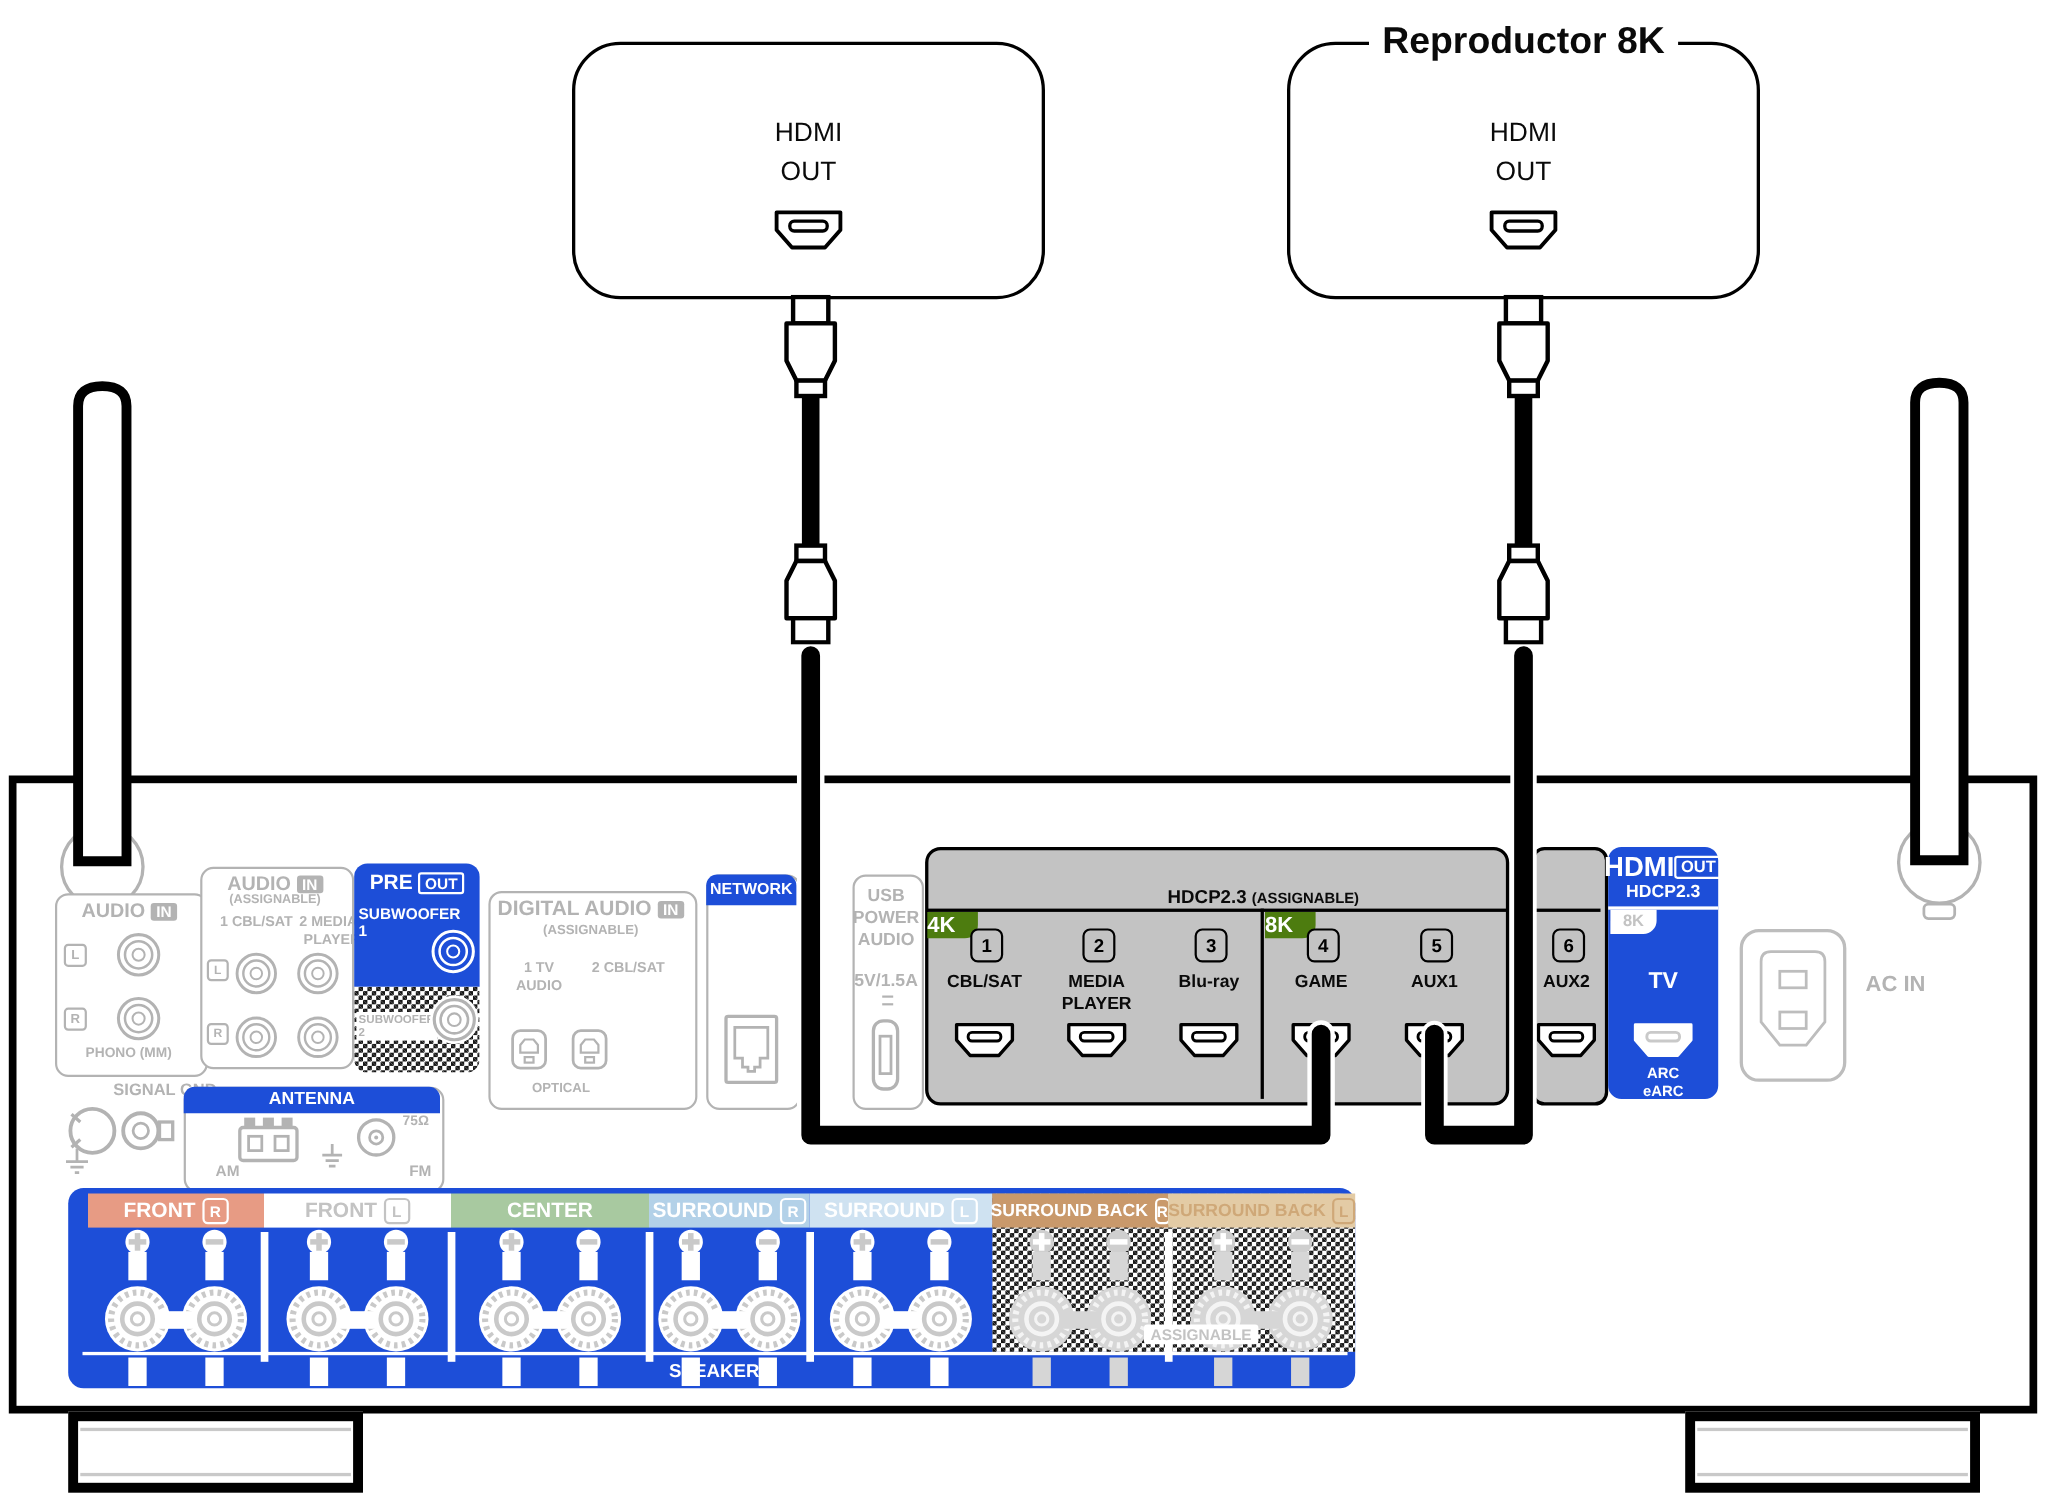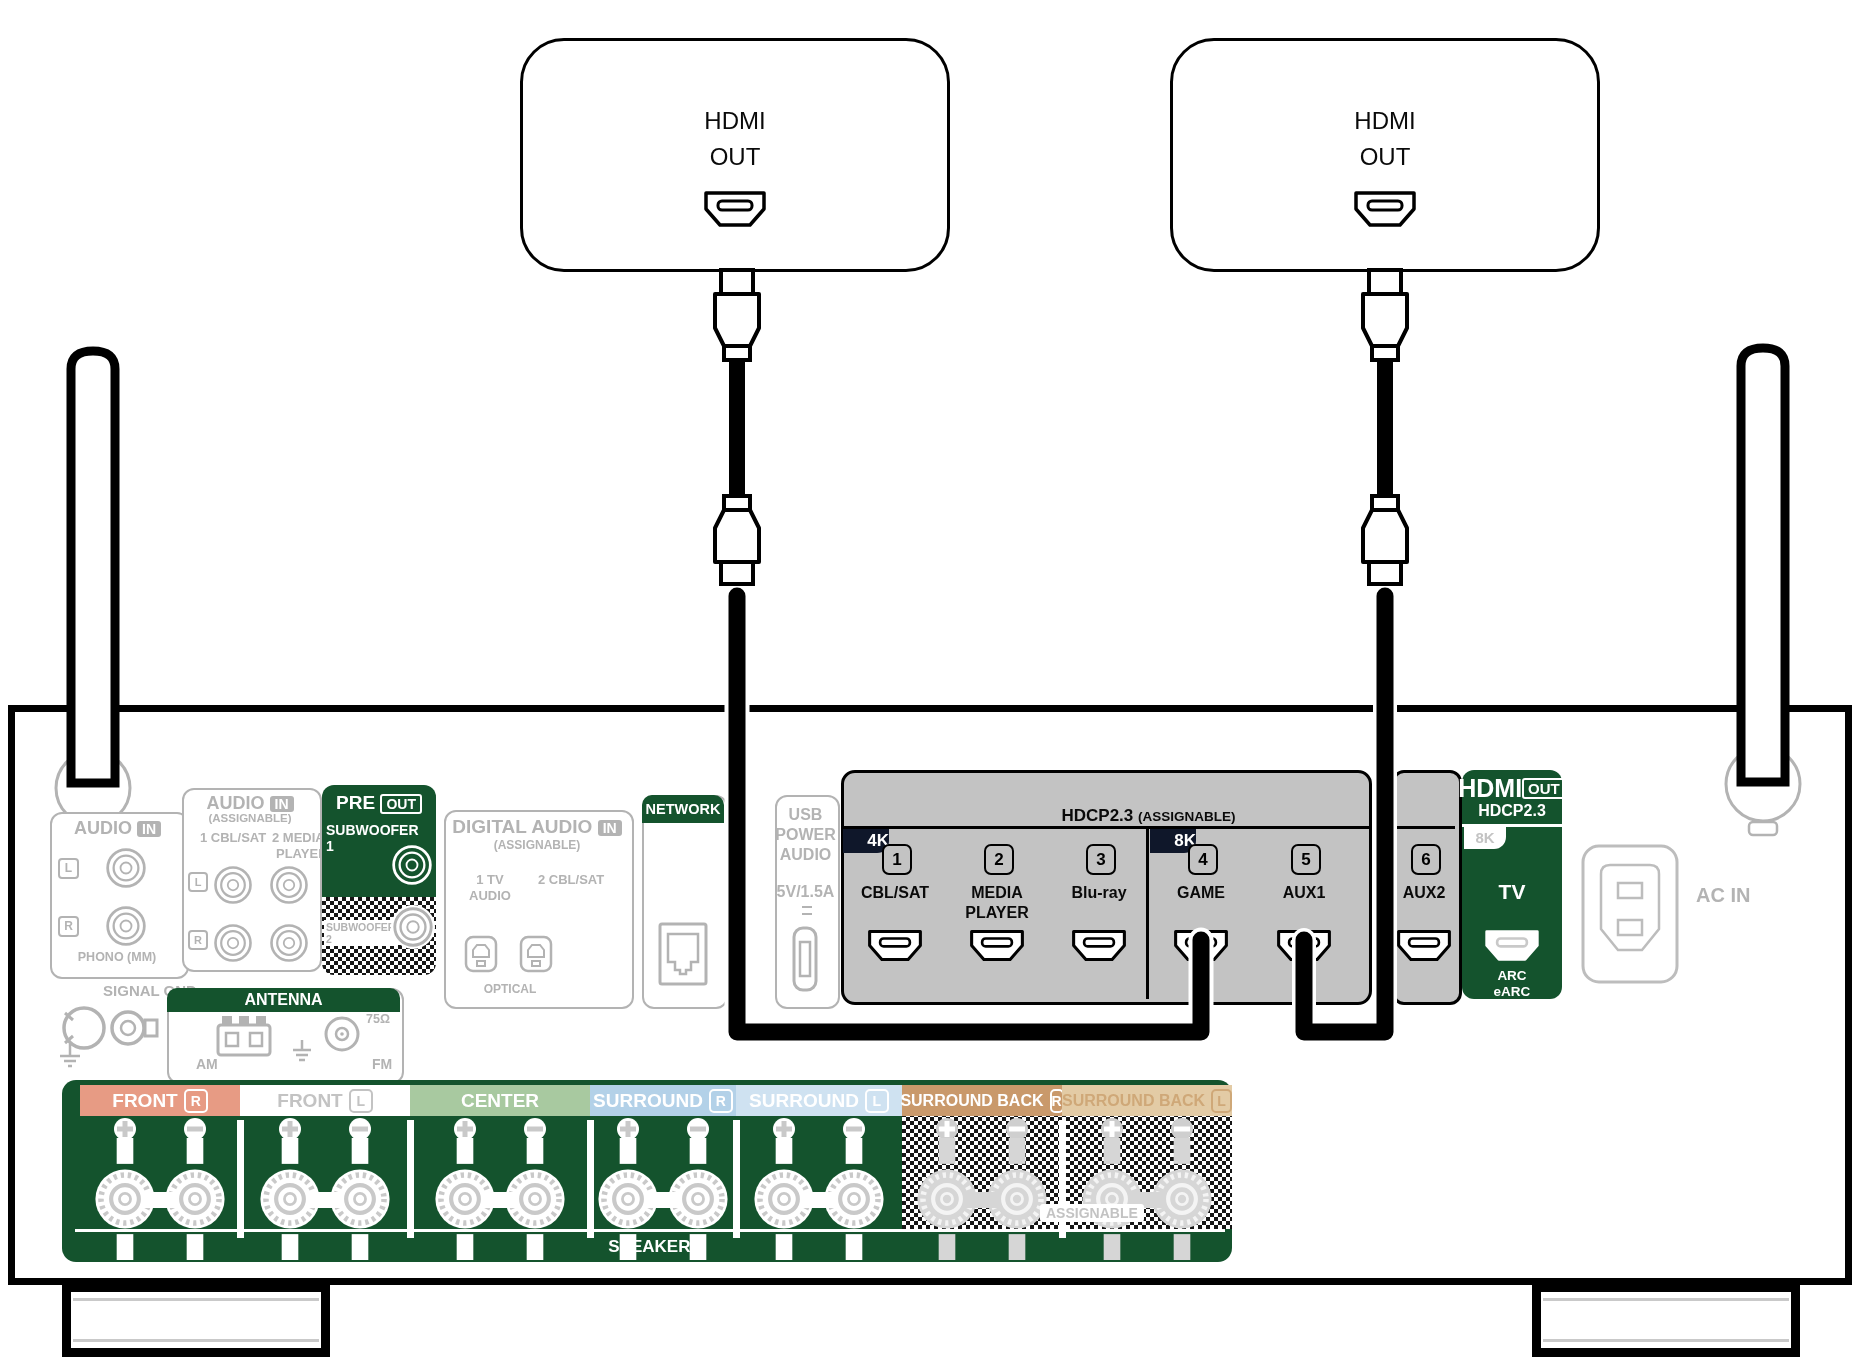--- a/index.html
+++ b/index.html
@@ -13,29 +13,29 @@
   
   .devbox{border:3.5px solid #000;border-radius:44px;background:#fff}
   .devtitle{top:-23px;left:50%;transform:translateX(-50%);background:#fff;padding:0 12px;
             font-size:34px;white-space:nowrap;color:#0a0a0a}
   
   .chassis{border:7px solid #000;background:#fff}
   .foot{border:9px solid #000;background:#fff}
   .footline{background:#c9c9c9;height:3px}
   
   .sec{border:2.5px solid #b3b3b3;border-radius:12px;background:#fff}
-  .sec-filled{background:#14532d;border:none;border-radius:12px}
+  .sec-filled{background:#1d4ed8;border:none;border-radius:12px}
   .sec-active{background:#c3c3c3;border:3px solid #000;border-radius:14px}
   .badge{display:inline-block;color:#fff;font-weight:bold;line-height:1.15;border-radius:3px}
   .badge-gray{background:#b3b3b3;padding:0 5px}
   .badge-blk{background:#000;padding:1px 7px}
   .badge-outl{border:2.5px solid #fff;padding:0 4px;color:#fff}
   .numbadge{border:2.5px solid #000;border-radius:7px;width:26px;height:27px;
             font-size:17px;line-height:27px;text-align:center;color:#000;background:#c3c3c3}
-  .ktag{background:#0f172a;color:#fff;font-size:17px;text-align:right;line-height:24px;
+  .ktag{background:#4d7c0f;color:#fff;font-size:20px;text-align:left;line-height:24px;
         border-radius:0 0 12px 0}
   .ktag-w{background:#fff;color:#c3c3c3;font-size:15px;text-align:center;line-height:22px;
         border-radius:0 0 12px 0}
   .hatch{background-image:
       linear-gradient(45deg,#161616 25%,transparent 25%,transparent 75%,#161616 75%),
       linear-gradient(45deg,#161616 25%,#ffffff 25%,#ffffff 75%,#161616 75%);
       background-size:8px 8px;background-position:0 0,4px 4px}
   
   .tab{height:31px;display:flex;align-items:center;justify-content:center;gap:6px;
        font-size:19px;white-space:nowrap}
@@ -448,20 +448,21 @@
 </svg>
 
 <div class="abs devbox" style="left:520px;top:38px;width:424px;height:228px">
   <div class="abs ctr blk" style="left:0;top:66px;width:100%;font-size:24px;font-weight:normal">HDMI</div>
   <div class="abs ctr blk" style="left:0;top:102px;width:100%;font-size:24px;font-weight:normal">OUT</div>
   <svg class="abs" style="left:179px;top:148px" width="66" height="40">
         <use href="#port"></use>
       </svg>
 </div>
 <div class="abs devbox" style="left:1170px;top:38px;width:424px;height:228px">
+  <div class="abs devtitle">Reproductor 8K</div>
   <div class="abs ctr blk" style="left:0;top:66px;width:100%;font-size:24px;font-weight:normal">HDMI</div>
   <div class="abs ctr blk" style="left:0;top:102px;width:100%;font-size:24px;font-weight:normal">OUT</div>
   <svg class="abs" style="left:179px;top:148px" width="66" height="40">
         <use href="#port"></use>
       </svg>
 </div>
 
 <svg class="abs" style="left:707px;top:268px" width="60" height="318">
       <use href="#plugcable"></use>
     </svg>

